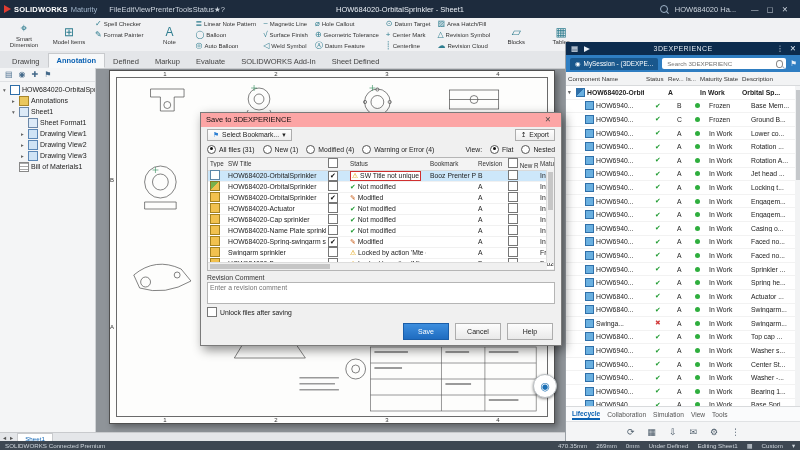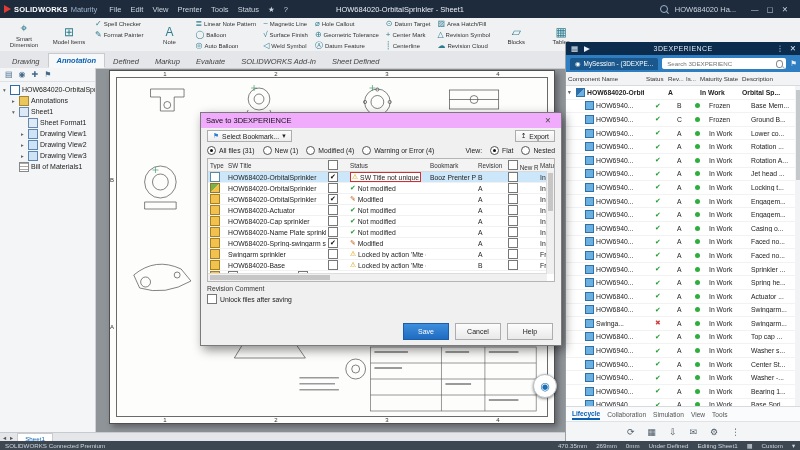--- a/index.html
+++ b/index.html
@@ -7,40 +7,40 @@
        font-family:"Liberation Sans",sans-serif;background:#e9ebed;color:#222;}
   i{font-style:normal;}
 
   
   .titlebar{position:absolute;left:0;top:0;width:800px;height:18px;background:#1d2b3d;
             color:#cdd5de;display:flex;align-items:center;font-size:7.5px;z-index:30;}
   .logo{display:flex;align-items:center;gap:3px;padding:0 6px 0 4px;}
   .logo-mark{width:0;height:0;border-left:7px solid #e03c31;border-top:4px solid transparent;border-bottom:4px solid transparent;}
   .logo-main{font-weight:bold;color:#fff;letter-spacing:.2px;}
   .logo-sub{color:#9fb3c8;}
-  .menus{display:flex;gap:9px;margin-left:6px;}
+  .menus{display:flex;margin-left:6px;}
   .menu{cursor:default;}
   .tb-title{position:absolute;left:50%;transform:translateX(-50%);color:#e8edf3;}
   .tb-right{margin-left:auto;display:flex;align-items:center;gap:7px;padding-right:12px;}
   .mag{width:6px;height:6px;border:1px solid #9fb3c8;border-radius:50%;position:relative;display:inline-block;}
   .mag::after{content:"";position:absolute;width:3px;height:1px;background:#9fb3c8;transform:rotate(45deg);left:5px;top:6px;}
   .winbtns{display:flex;gap:8px;margin-left:8px;color:#cdd5de;}
 
   
   .ribbon{position:absolute;left:0;top:18px;width:796px;height:33px;background:#f0f1f3;
           border-bottom:1px solid #d2d4d8;display:grid;grid-auto-flow:column;
           grid-template-rows:repeat(3,1fr);justify-content:start;column-gap:1px;padding:1px 2px 0 2px;z-index:5;}
   .ritem{display:flex;align-items:center;gap:2px;font-size:6px;color:#333;padding:0 3px;white-space:normal;line-height:1.05;cursor:default;}
   .ritem.big{grid-row:1 / span 3;flex-direction:column;justify-content:center;width:38px;text-align:center;gap:1px;}
   .ricon{color:#2e7d8f;font-size:8px;} .ritem.big .ricon{font-size:12px;}
   .rlabel{max-width:58px;}
 
   
   .tabbar{position:absolute;left:0;top:51px;width:565px;height:17px;background:#e4e6e9;
-          border-bottom:1px solid #c8cacd;display:flex;align-items:flex-end;font-size:7.5px;padding-left:4px;z-index:5;font-style:italic;}
+          border-bottom:1px solid #c8cacd;display:flex;align-items:flex-end;font-size:7.5px;padding-left:4px;z-index:5;}
   .tab{padding:2px 8px 2px 8px;color:#444;cursor:default;}
   .tab.active{background:#f7f8f9;border:1px solid #c8cacd;border-bottom:1px solid #f7f8f9;color:#0b62b3;font-weight:bold;}
 
   
   .left-panel{position:absolute;left:0;top:68px;width:95px;height:364px;background:#f4f5f6;
               border-right:1px solid #cfd2d5;font-size:7px;overflow:hidden;z-index:5;}
   .lp-tools{height:13px;display:flex;gap:6px;align-items:center;padding:0 5px;border-bottom:1px solid #dfe1e4;color:#456a8a;font-size:8px;}
   .tree{padding-top:2px;}
   .trow{display:flex;align-items:center;height:11px;white-space:nowrap;overflow:hidden;padding-left:calc(3px + var(--ind,0px));cursor:default;}
   .arrow{width:7px;color:#666;font-size:5.5px;flex:0 0 auto;}
@@ -55,21 +55,21 @@
   .drawing{position:absolute;left:95px;top:68px;width:470px;height:364px;background:#8f9499;overflow:hidden;z-index:1;}
   .dsheet{position:absolute;left:14px;top:2px;right:10px;bottom:8px;background:#fdfdfc;border:1px solid #4f4f4f;box-shadow:3px 3px 6px rgba(0,0,0,.35);}
   .dsheet .inner{position:absolute;inset:6px;border:1px solid #6a6a6a;}
   .gl{position:absolute;font-size:6px;color:#333;}
   .assistant{position:absolute;right:8px;bottom:34px;width:22px;height:22px;border-radius:50%;background:#fff;
              border:1px solid #b9bec2;box-shadow:0 1px 3px rgba(0,0,0,.45);display:flex;align-items:center;justify-content:center;color:#1a6fb5;font-size:11px;cursor:pointer;}
 
   
   .dialog{position:absolute;left:200px;top:112px;width:360px;height:232px;background:#f0f0f0;border:1px solid #7a7a7a;
           box-shadow:3px 4px 10px rgba(0,0,0,.45);font-size:6.8px;display:flex;flex-direction:column;z-index:20;}
-  .dlg-title{height:15px;background:#f0abfc;display:flex;align-items:center;padding:0 5px;font-size:7.5px;color:#111;}
+  .dlg-title{height:15px;background:#fca5a5;display:flex;align-items:center;padding:0 5px;font-size:7.5px;color:#111;}
   .dlg-close{margin-left:auto;width:16px;text-align:center;color:#444;cursor:pointer;}
   .dlg-row{display:flex;align-items:center;padding:2px 6px;gap:8px;}
   .btnlite{border:1px solid #adadad;background:linear-gradient(#fdfdfd,#eeeeee);padding:1px 5px;display:inline-flex;gap:3px;align-items:center;cursor:pointer;}
   .bmk{color:#2d7fd3;}
   .spacer{flex:1;}
   .filters{display:flex;gap:8px;align-items:center;}
   .fitem{display:inline-flex;align-items:center;cursor:pointer;}
   .radio{display:inline-block;width:7px;height:7px;border:1px solid #555;border-radius:50%;background:#fff;position:relative;margin-right:3px;flex:0 0 auto;}
   .fitem.on .radio::after{content:"";position:absolute;left:1.5px;top:1.5px;width:3px;height:3px;background:#111;border-radius:50%;}
   .dtable{margin:1px 6px;background:#fff;border:1px solid #b5b5b5;height:122px;position:relative;overflow:hidden;}
@@ -640,20 +640,21 @@
         </div>
       </div>
     <div class="vsb">
         <div class="thumb"></div>
       </div>
     <div class="hsb">
         <div class="thumb"></div>
       </div>
   </div>
   <div class="dlg-label">Revision Comment</div>
+  <textarea class="dlg-comment" placeholder="Enter a revision comment" style=""></textarea>
   <label class="unlock">
     <i class="cb"></i>
     <span>Unlock files after saving</span>
   </label>
   <div class="dlg-buttons">
     <div class="btn primary">
         <span>Save</span>
       </div>
     <div class="btn">
         <span>Cancel</span>

